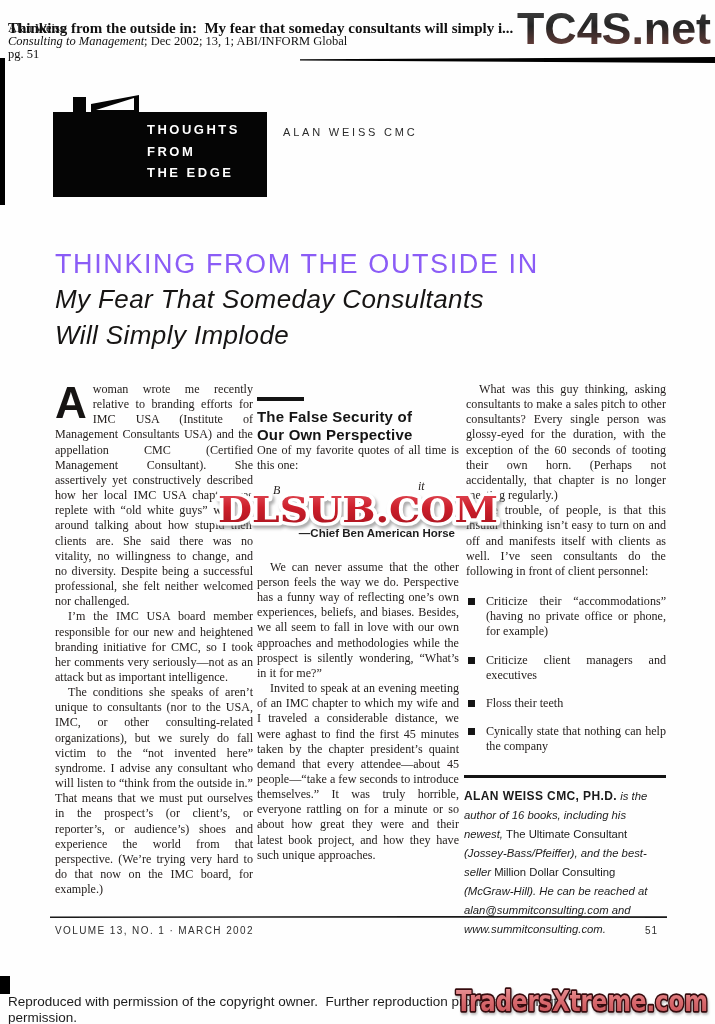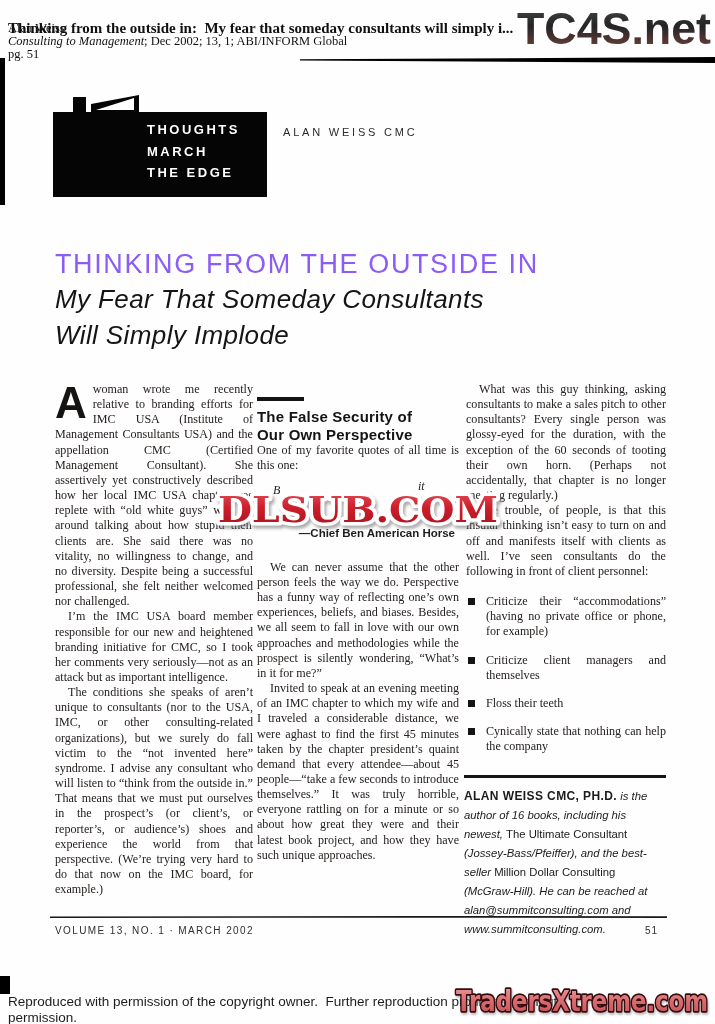--- a/index.html
+++ b/index.html
@@ -111,21 +111,21 @@
   <div class="logo-box"></div>
   <div class="pencil">
     <svg width="68" height="18">
       <rect x="2" y="2" width="13" height="16" fill="#050505"></rect>
       <polygon points="20,18 20,9 68,0 68,18" fill="#050505"></polygon>
       <polygon points="25,15 63,3 63,15" fill="#fefefe"></polygon>
     </svg>
   </div>
   <div class="logo-text">
     <div>THOUGHTS</div>
-    <div>MARCH</div>
+    <div>FROM</div>
     <div>THE EDGE</div>
   </div>
   <div class="byline">ALAN WEISS CMC</div>
 
   <h1 class="art-title" style="margin:0;">THINKING FROM THE OUTSIDE IN</h1>
   <div class="art-sub">
     <div>My Fear That Someday Consultants</div>
     <div>Will Simply Implode</div>
   </div>
 
@@ -156,21 +156,21 @@
   <div class="col col3">
     <p class="ind">What was this guy thinking, asking consultants to make a sales pitch to other consultants? Every single person was glossy-eyed for the duration, with the exception of the 60 seconds of tooting their own horn. (Perhaps not accidentally, that chapter is no longer meeting regularly.)</p>
     <p class="ind">The trouble, of people, is that this insular thinking isn’t easy to turn on and off and manifests itself with clients as well. I’ve seen consultants do the following in front of client personnel:</p>
     <div class="bullets">
       <div class="bullet">
           <span class="sq"></span>
           <span class="btext">Criticize their “accommodations” (having no private office or phone, for example)</span>
         </div>
       <div class="bullet">
           <span class="sq"></span>
-          <span class="btext">Criticize client managers and themselves</span>
+          <span class="btext">Criticize client managers and executives</span>
         </div>
       <div class="bullet">
           <span class="sq"></span>
           <span class="btext">Floss their teeth</span>
         </div>
       <div class="bullet">
           <span class="sq"></span>
           <span class="btext">Cynically state that nothing can help the company</span>
         </div>
     </div>

